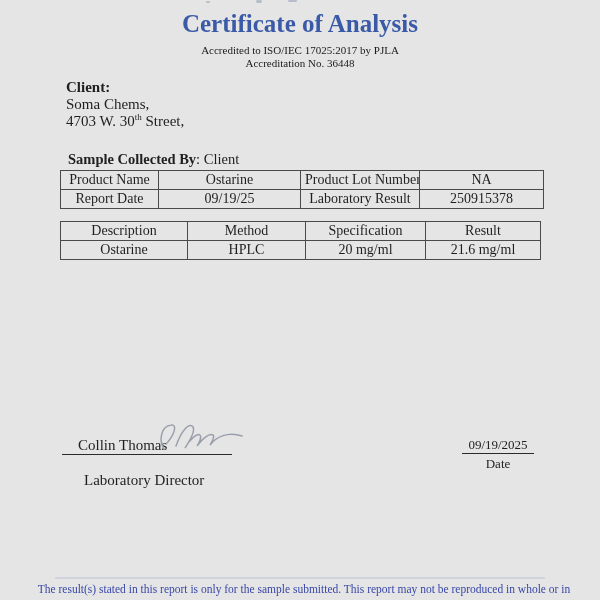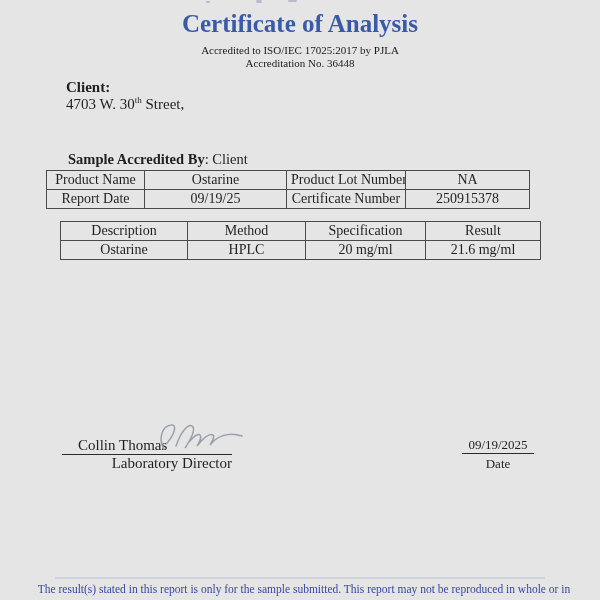--- a/index.html
+++ b/index.html
@@ -70,21 +70,21 @@
   }
   table.doc-table td {
     border: 1px solid var(--border);
     text-align: center;
     vertical-align: middle;
     height: 19px;
     padding: 0 4px;
     overflow: hidden;
     white-space: nowrap;
   }
-  #info-table { top: 170px; left: 46px; width: 483px; }
+  #info-table { top: 170px; left: 60px; width: 483px; }
   #results-table { top: 221px; left: 60px; width: 480px; }
   .sig-block {
     position: absolute;
     top: 423px;
     left: 62px;
     width: 170px;
     font-size: 15px;
     font-family: Liberation Serif, serif;
   }
   .sig-line {
@@ -98,24 +98,23 @@
     bottom: 0;
   }
   .sig-scribble {
     position: absolute;
     right: -14px;
     bottom: -3px;
     width: 92px;
     height: 38px;
   }
   .sig-role {
-    margin-top: 0;
+    margin-top: 17px;
     padding-left: 22px;
     white-space: nowrap;
-    text-align: right;
   }
   .date-block {
     position: absolute;
     top: 437px;
     left: 462px;
     width: 72px;
     text-align: center;
     font-size: 13px;
   }
   .date-value {
@@ -152,45 +151,46 @@
     <span style="left:288px; top:0; width:9px; height:2px;"></span>
     <span style="left:206px; top:1px; width:4px; height:2px;"></span>
   </div>
 
   <div class="doc-title">Certificate of Analysis</div>
   <div class="acc-line1">Accredited to ISO/IEC 17025:2017 by PJLA</div>
   <div class="acc-line2">Accreditation No. 36448</div>
 
   <div class="client-block">
     <div class="client-label">Client:</div>
+    <div>Soma Chems,</div>
     <div><span>4703 W. 30</span><sup class="street-sup">th</sup><span> Street,</span></div>
   </div>
 
   <div class="sample-line">
-    <span class="sample-label">Sample Accredited By</span><span>: Client</span>
+    <span class="sample-label">Sample Collected By</span><span>: Client</span>
   </div>
 
   <table class="doc-table" id="info-table">
     <colgroup>
       <col style="width:98px">
         <col style="width:142px">
         <col style="width:119px">
         <col style="width:124px">
     </colgroup>
     <tbody>
       <tr>
         <td>Product Name</td>
         <td>Ostarine</td>
         <td>Product Lot Number</td>
         <td>NA</td>
       </tr>
       <tr>
         <td>Report Date</td>
         <td>09/19/25</td>
-        <td>Certificate Number</td>
+        <td>Laboratory Result</td>
         <td>250915378</td>
       </tr>
     </tbody>
   </table>
 
   <table class="doc-table" id="results-table">
     <colgroup>
       <col style="width:127px">
         <col style="width:118px">
         <col style="width:120px">

